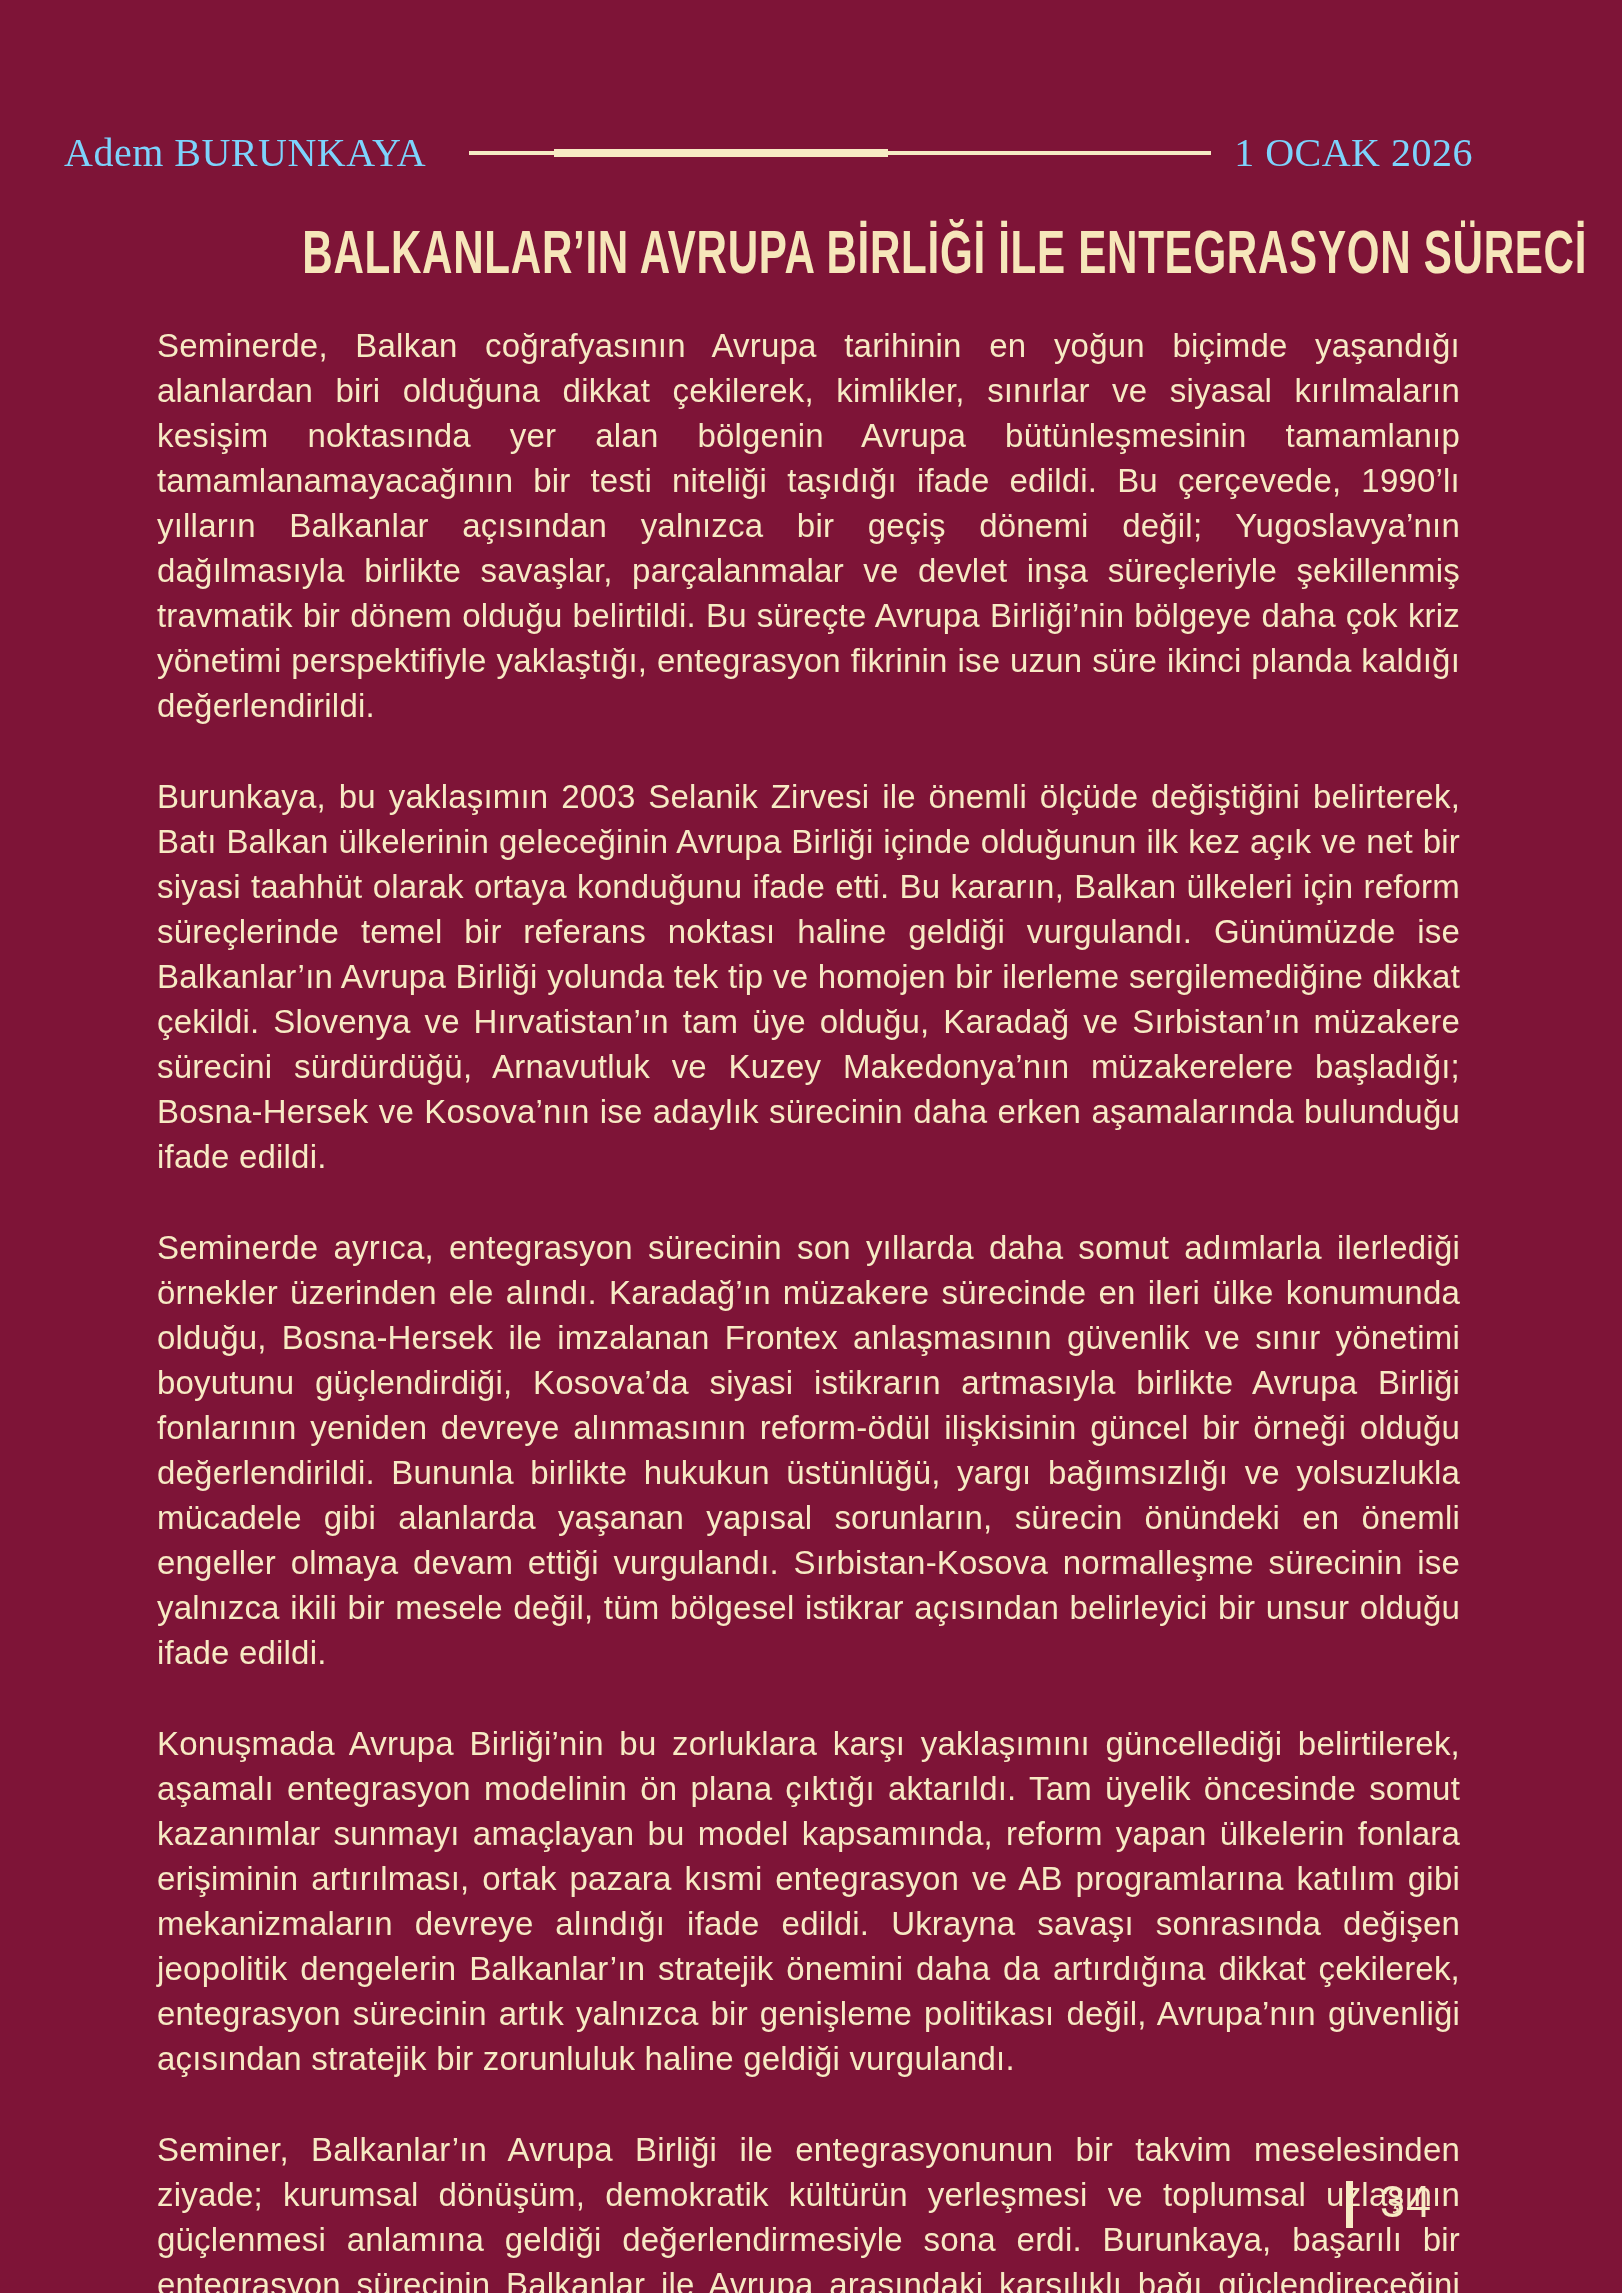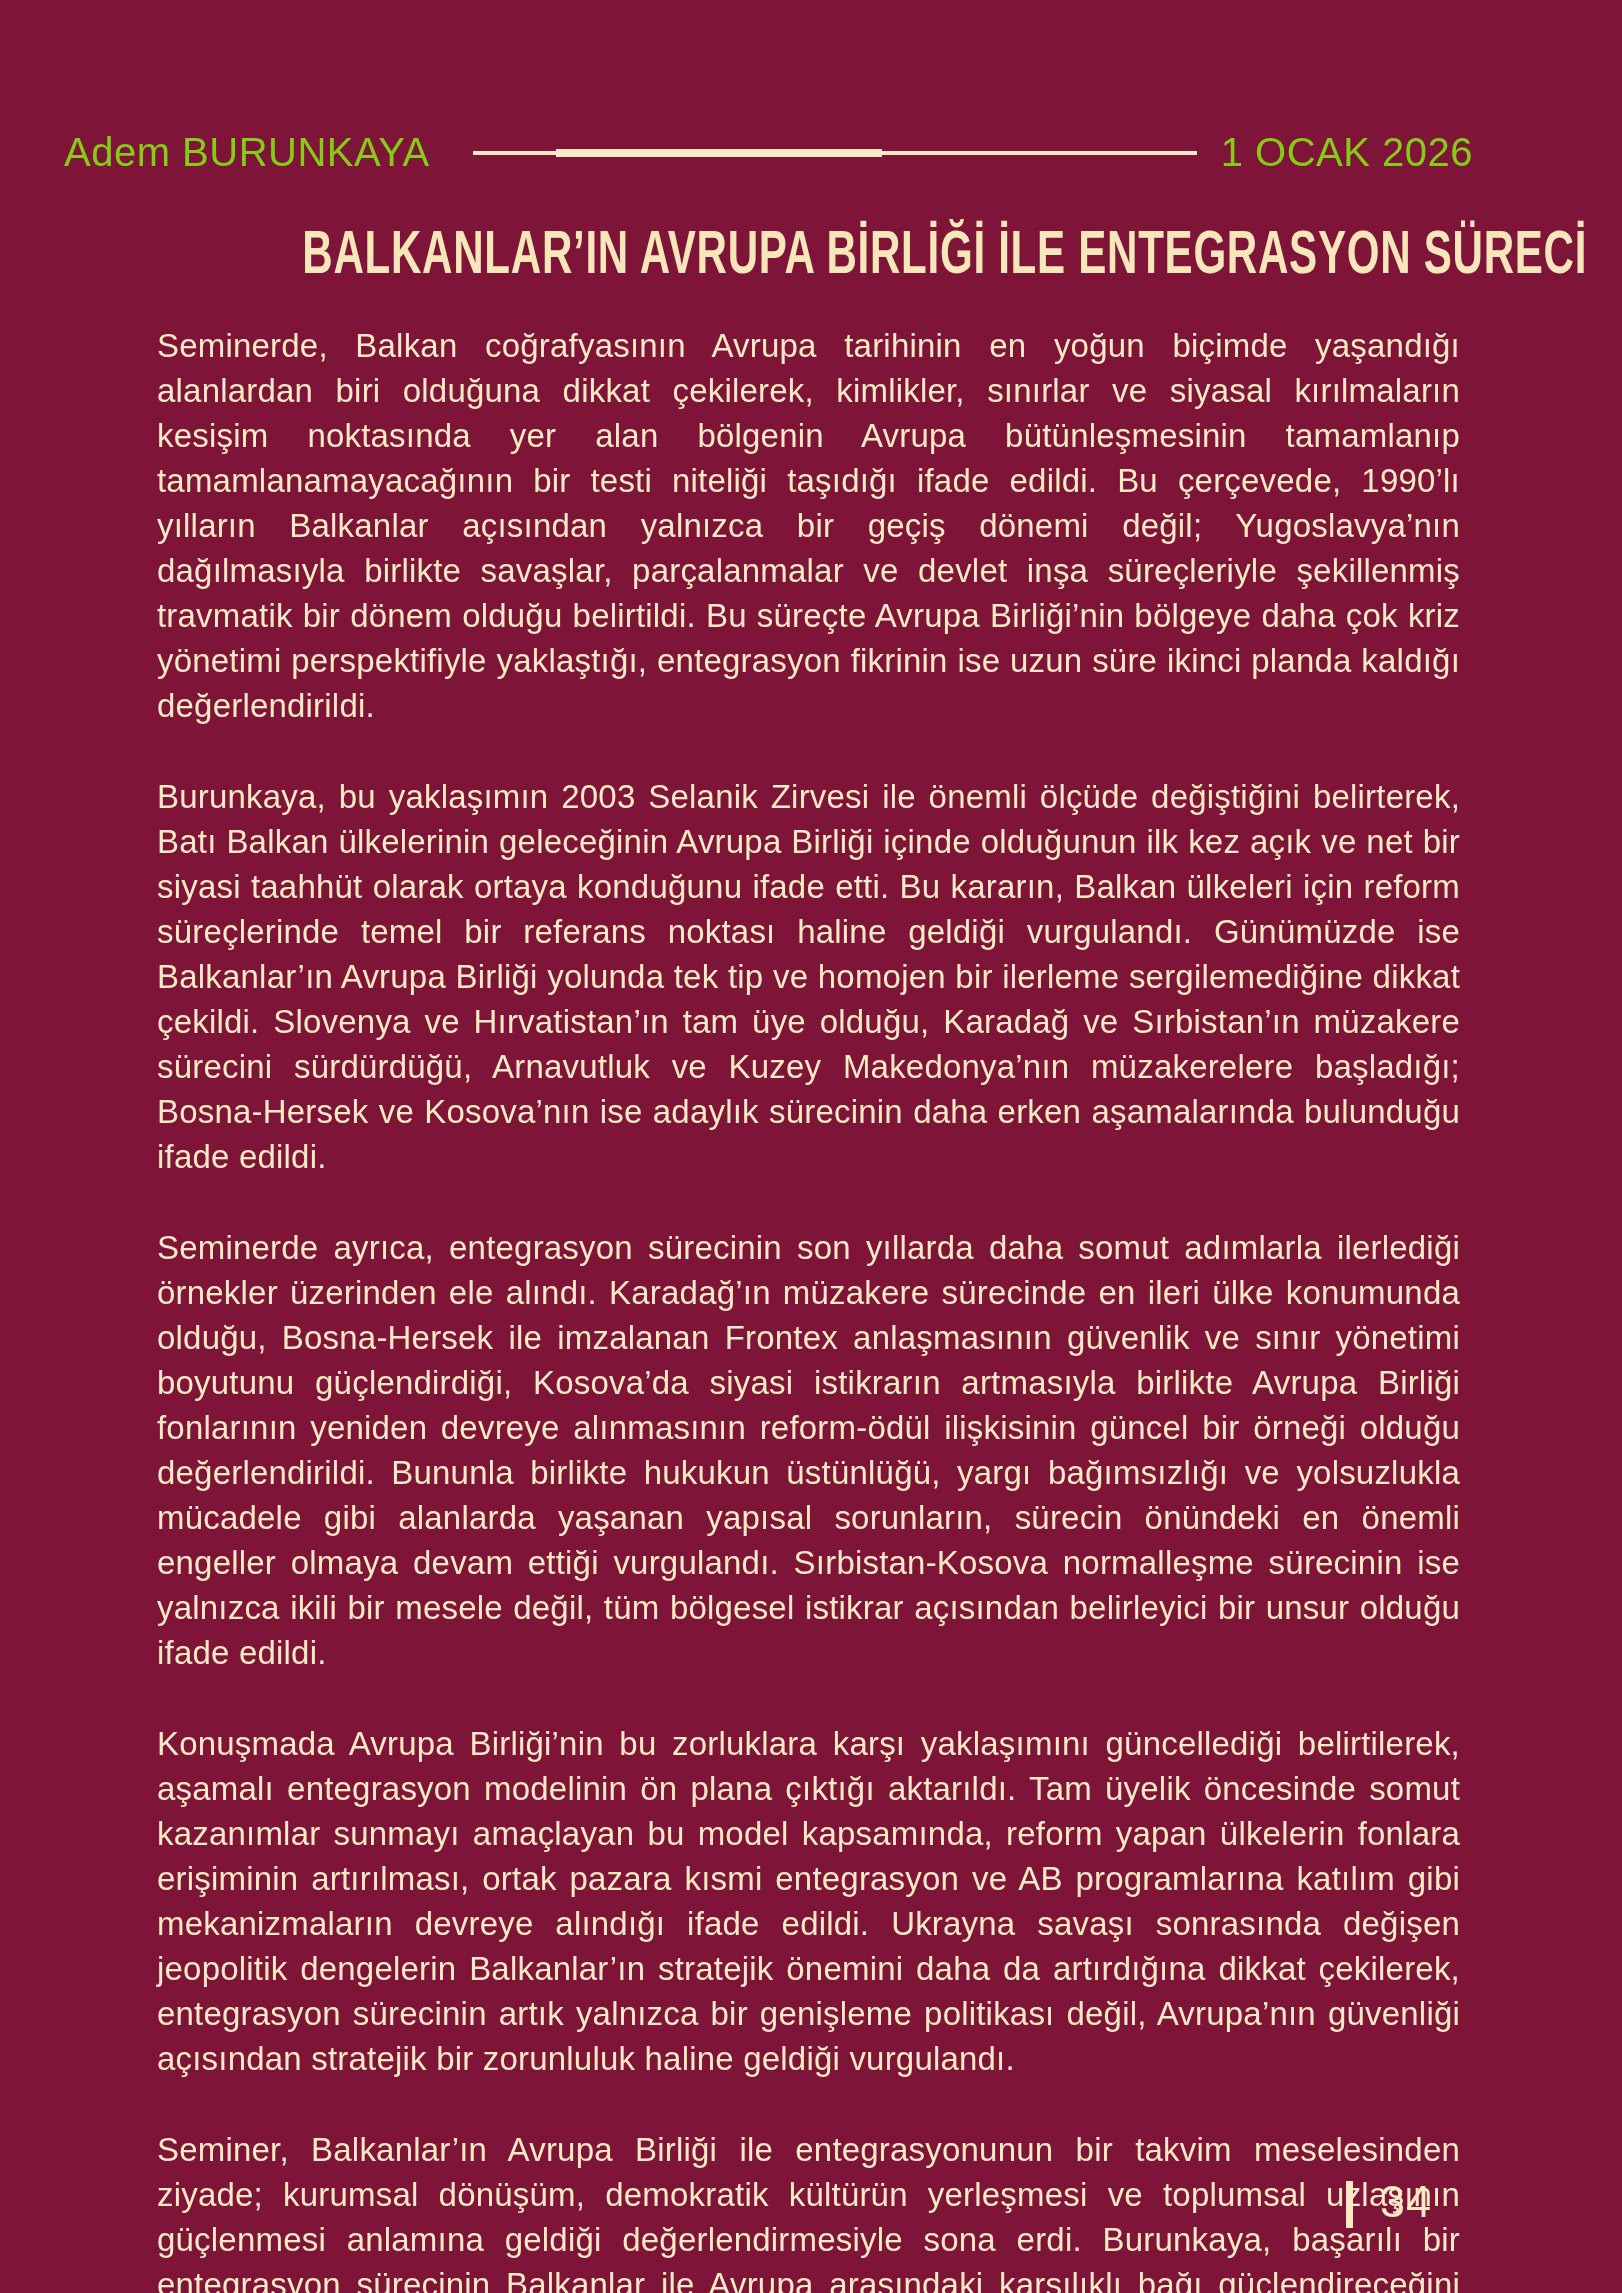--- a/index.html
+++ b/index.html
@@ -117,21 +117,21 @@
   .pageno .num {
     font-size: 45px;
     letter-spacing: 1px;
   }
 </style>
 </head>
 <body>
 
 <div class="page" style="background: rgb(126, 20, 55);">
 
-  <div class="header" style="color: #84cc16;">
+  <div class="header" style="color: #7dd3fc; font-family: Liberation Serif, serif;">
     <span class="author">Adem BURUNKAYA</span>
     <span class="rule">
       <span class="thin" style="background: rgb(247, 234, 196);"></span>
       <span class="thick" style="background: rgb(247, 234, 196);"></span>
     </span>
     <span class="date">1 OCAK 2026</span>
   </div>
 
   <div class="title-wrap">
     <h1 class="title" style="margin: 0px; color: rgb(246, 230, 186);">BALKANLAR’IN AVRUPA BİRLİĞİ İLE ENTEGRASYON SÜRECİ</h1>

